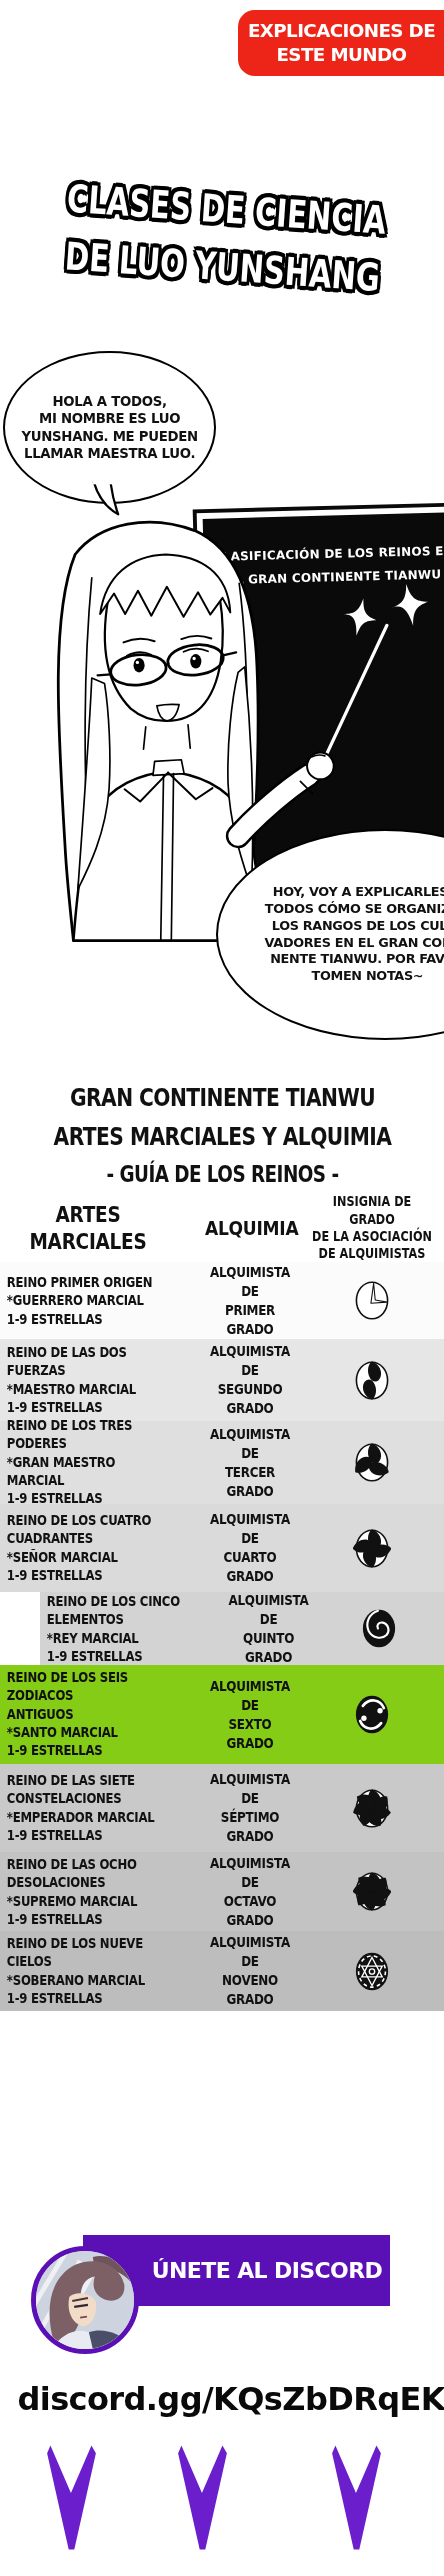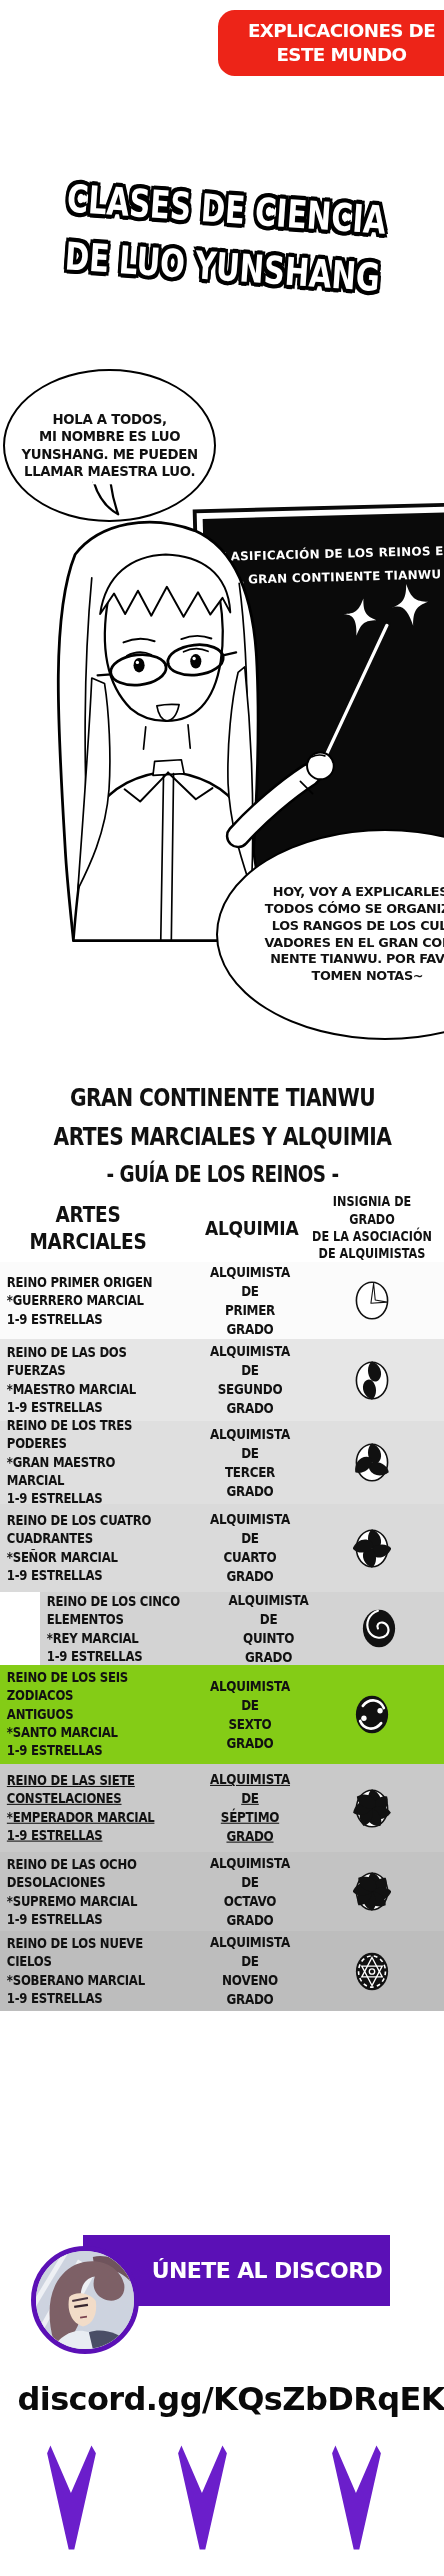--- a/index.html
+++ b/index.html
@@ -3,34 +3,34 @@
 <meta charset="utf-8">
 <style>
   html,body{margin:0;padding:0;background:#fff;}
   .page{position:relative;width:445px;height:2576px;margin:0 auto;background:#fff;overflow:hidden;
         font-family:"DejaVu Sans","Liberation Sans",sans-serif;color:#111;}
   .pre{white-space:pre-line;}
 
   
   .badge{position:absolute;top:10px;right:0;width:207px;height:66px;border-radius:16.7px 0 0 16.7px;
          display:flex;flex-direction:column;align-items:center;justify-content:center;
-         color:#fff;font-weight:bold;font-size:18.3px;line-height:1.32;letter-spacing:-0.6px;text-align:center;padding-left:20px;}
+         color:#fff;font-weight:bold;font-size:18.3px;line-height:1.32;letter-spacing:-0.6px;text-align:center;}
 
   
   .title{position:absolute;top:193px;left:33px;width:383px;text-align:center;
          font-weight:bold;font-size:30px;line-height:1.5;letter-spacing:0px;color:#fff;
          transform:rotate(4deg) scale(.97,1.28);transform-origin:center;
          text-shadow:-2.8px -2.8px 0 #000,2.8px -2.8px 0 #000,-2.8px 2.8px 0 #000,2.8px 2.8px 0 #000,
                      -3.3px 0 0 #000,3.3px 0 0 #000,0 -3.3px 0 #000,0 3.3px 0 #000;}
 
   
   .bubble{position:absolute;background:#fff;border:2.2px solid #000;border-radius:50%;
           display:flex;align-items:center;justify-content:center;text-align:center;
           font-weight:bold;letter-spacing:-0.3px;z-index:5;}
-  .bubble1{left:3.3px;top:369px;width:193px;height:138px;font-size:13.3px;line-height:1.3;padding:5.6px 7.8px;justify-content:center;}
+  .bubble1{left:3.3px;top:351px;width:193px;height:138px;font-size:13.3px;line-height:1.3;padding:5.6px 7.8px;justify-content:center;}
   .bubble2{left:216px;top:829px;width:270px;height:196px;border-width:2.8px;font-size:12.8px;line-height:1.32;
            padding:5.6px 50px 5.6px 14.4px;}
   .tail1{position:absolute;left:88px;top:481px;z-index:6;}
 
   .panel{position:absolute;left:0;top:500px;width:445px;height:445px;}
 
   
   .guide-title{position:absolute;left:0;top:1078px;width:445px;text-align:center;font-weight:bold;
                line-height:1.6;font-size:22px;letter-spacing:-0.6px;transform:scale(.92,1.12);transform-origin:center top;}
   .guide-title .l3{font-size:20px;}
@@ -254,21 +254,21 @@
       <div class="c3">
             <svg width="38" height="43" viewBox="0 0 70 80">
               <ellipse cx="35" cy="40" rx="30" ry="35" fill="#111"></ellipse>
               <path d="M18 24 C30 9 50 11 57 28" fill="none" stroke="#fff" stroke-width="5" stroke-linecap="round"></path>
               <path d="M52 56 C40 71 20 69 13 52" fill="none" stroke="#fff" stroke-width="5" stroke-linecap="round"></path>
               <circle cx="50" cy="33" r="5" fill="#fff"></circle>
               <circle cx="20" cy="47" r="5" fill="#fff"></circle>
             </svg>
           </div>
     </div>
-        <div class="g-row" style="height: 88px; background: rgb(201, 201, 201); text-decoration: underline;">
+        <div class="g-row" style="height: 88px; background: rgb(201, 201, 201);">
       <div class="c1 pre">REINO DE LAS SIETE
 CONSTELACIONES
 *EMPERADOR MARCIAL
 1-9 ESTRELLAS</div>
       <div class="c2 pre">ALQUIMISTA DE
 SÉPTIMO GRADO</div>
       <div class="c3">
             <svg width="38" height="43" viewBox="0 0 70 80">
               <ellipse cx="35" cy="40" rx="29" ry="34" fill="#fff" stroke="#111" stroke-width="3"></ellipse>
               <path d="M35 40 C25 30 25 12 35 4 C50 10 56 26 49 37 C45 43 39 43 35 40 Z" fill="#111" transform="rotate(0 35 40)"></path>

